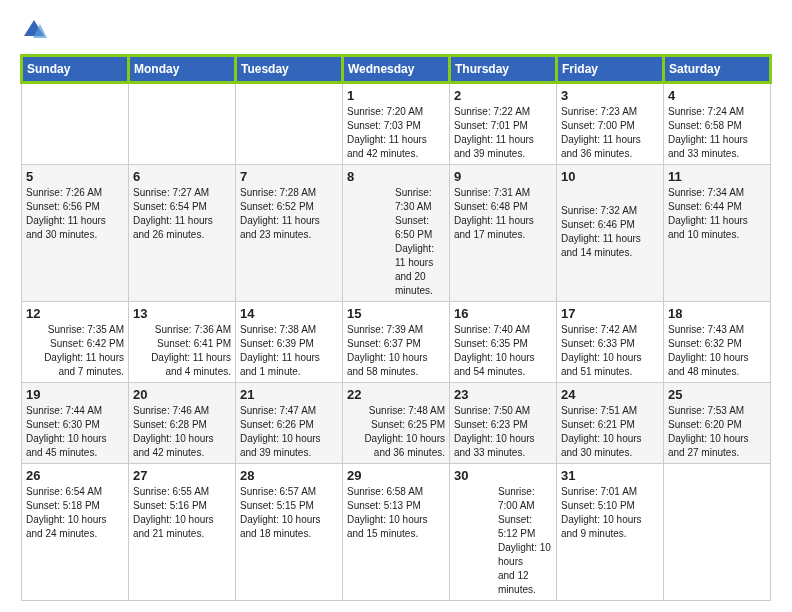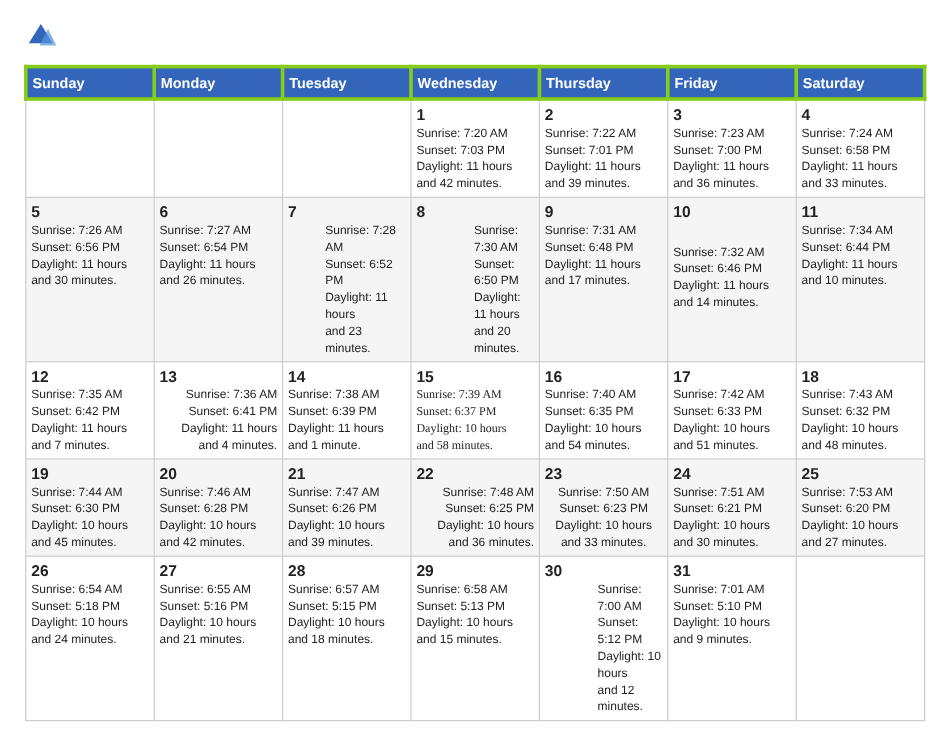--- a/index.html
+++ b/index.html
@@ -174,21 +174,21 @@
           </td>
           <td>
             <span class="day-number">6</span>
             <div class="day-info" style="white-space: pre-line;">Sunrise: 7:27 AM
 Sunset: 6:54 PM
 Daylight: 11 hours
 and 26 minutes.</div>
           </td>
           <td>
             <span class="day-number">7</span>
-            <div class="day-info" style="white-space: pre-line; margin-left: 31px;">Sunrise: 7:28 AM
+            <div class="day-info" style="white-space: pre-line;">Sunrise: 7:28 AM
 Sunset: 6:52 PM
 Daylight: 11 hours
 and 23 minutes.</div>
           </td>
           <td>
             <span class="day-number">8</span>
             <div class="day-info" style="white-space: pre-line; margin-left: 48px;">Sunrise: 7:30 AM
 Sunset: 6:50 PM
 Daylight: 11 hours
 and 20 minutes.</div>
@@ -211,42 +211,42 @@
             <span class="day-number">11</span>
             <div class="day-info" style="white-space: pre-line;">Sunrise: 7:34 AM
 Sunset: 6:44 PM
 Daylight: 11 hours
 and 10 minutes.</div>
           </td>
         </tr>
         <tr>
           <td>
             <span class="day-number">12</span>
-            <div class="day-info" style="white-space: pre-line;">Sunrise: 7:35 AM
+            <div class="day-info" style="white-space: pre-line; text-align: right;">Sunrise: 7:35 AM
 Sunset: 6:42 PM
 Daylight: 11 hours
 and 7 minutes.</div>
           </td>
           <td>
             <span class="day-number">13</span>
             <div class="day-info" style="white-space: pre-line; text-align: right;">Sunrise: 7:36 AM
 Sunset: 6:41 PM
 Daylight: 11 hours
 and 4 minutes.</div>
           </td>
           <td>
             <span class="day-number">14</span>
             <div class="day-info" style="white-space: pre-line;">Sunrise: 7:38 AM
 Sunset: 6:39 PM
 Daylight: 11 hours
 and 1 minute.</div>
           </td>
           <td>
             <span class="day-number">15</span>
-            <div class="day-info" style="white-space: pre-line; font-family: Liberation Serif, serif;">Sunrise: 7:39 AM
+            <div class="day-info" style="white-space: pre-line;">Sunrise: 7:39 AM
 Sunset: 6:37 PM
 Daylight: 10 hours
 and 58 minutes.</div>
           </td>
           <td>
             <span class="day-number">16</span>
             <div class="day-info" style="white-space: pre-line;">Sunrise: 7:40 AM
 Sunset: 6:35 PM
 Daylight: 10 hours
 and 54 minutes.</div>
@@ -290,21 +290,21 @@
           </td>
           <td>
             <span class="day-number">22</span>
             <div class="day-info" style="white-space: pre-line; text-align: right;">Sunrise: 7:48 AM
 Sunset: 6:25 PM
 Daylight: 10 hours
 and 36 minutes.</div>
           </td>
           <td>
             <span class="day-number">23</span>
-            <div class="day-info" style="white-space: pre-line; text-align: center;">Sunrise: 7:50 AM
+            <div class="day-info" style="white-space: pre-line;">Sunrise: 7:50 AM
 Sunset: 6:23 PM
 Daylight: 10 hours
 and 33 minutes.</div>
           </td>
           <td>
             <span class="day-number">24</span>
             <div class="day-info" style="white-space: pre-line;">Sunrise: 7:51 AM
 Sunset: 6:21 PM
 Daylight: 10 hours
 and 30 minutes.</div>

